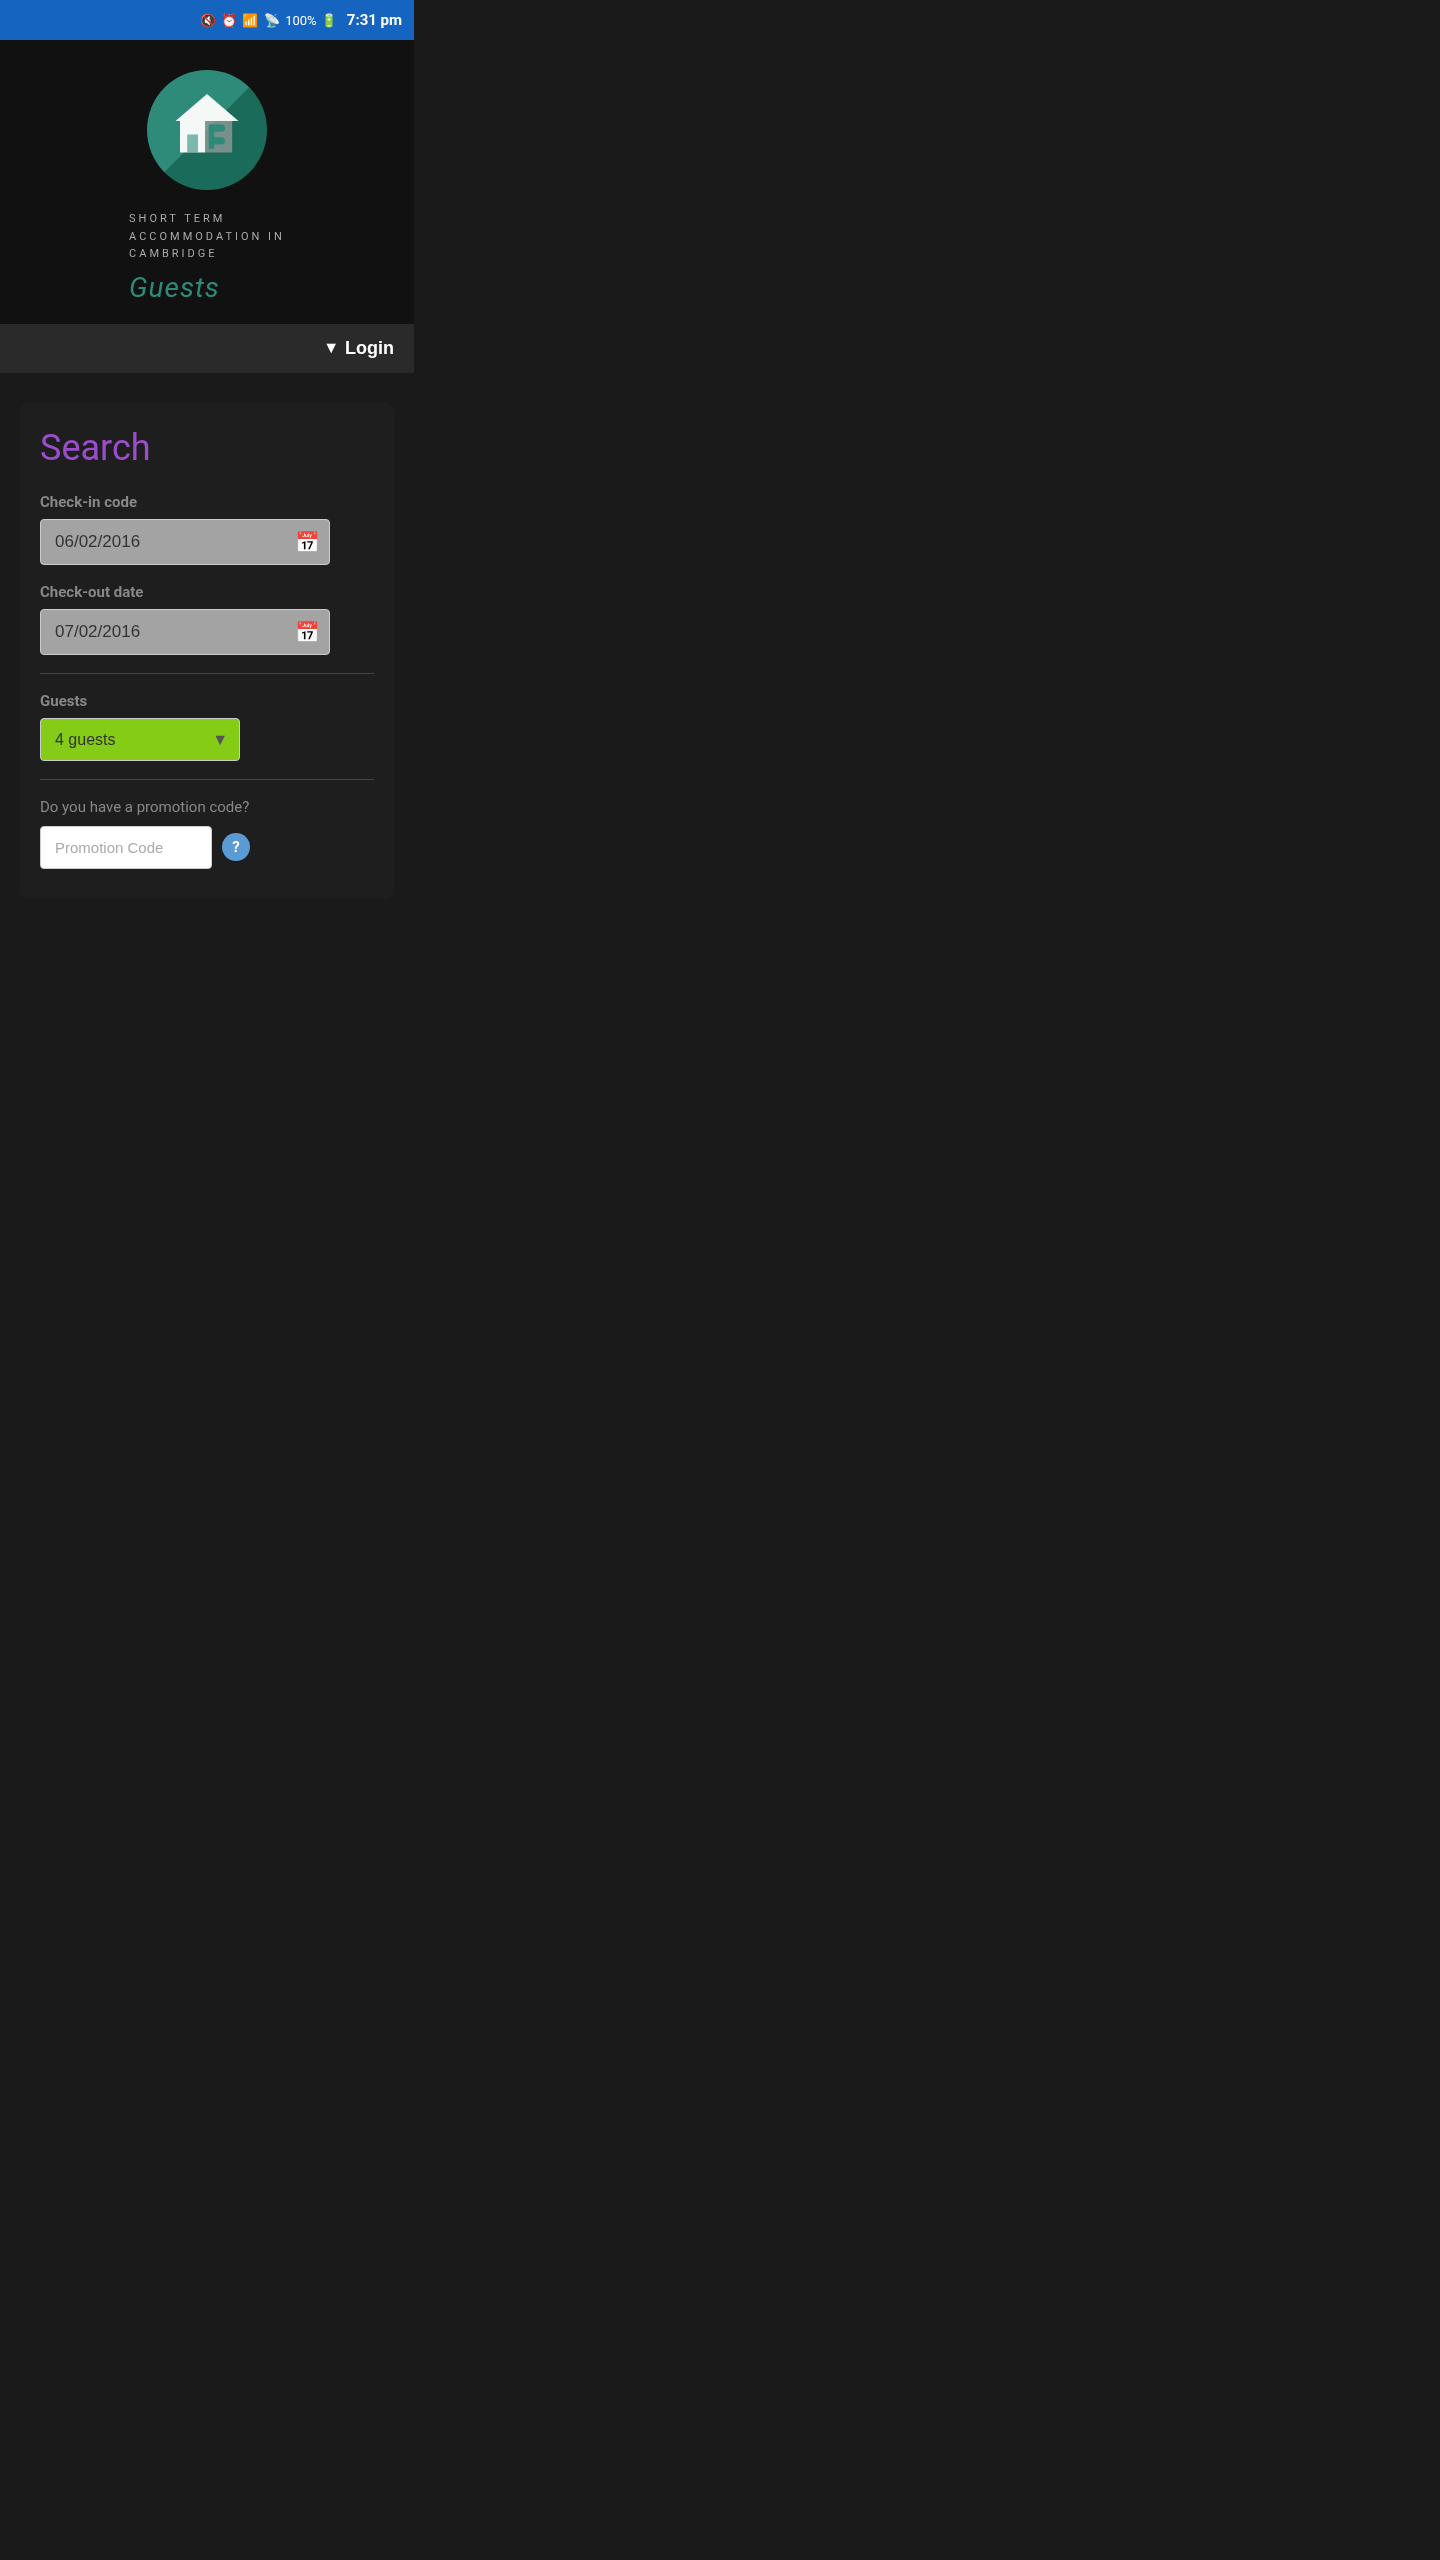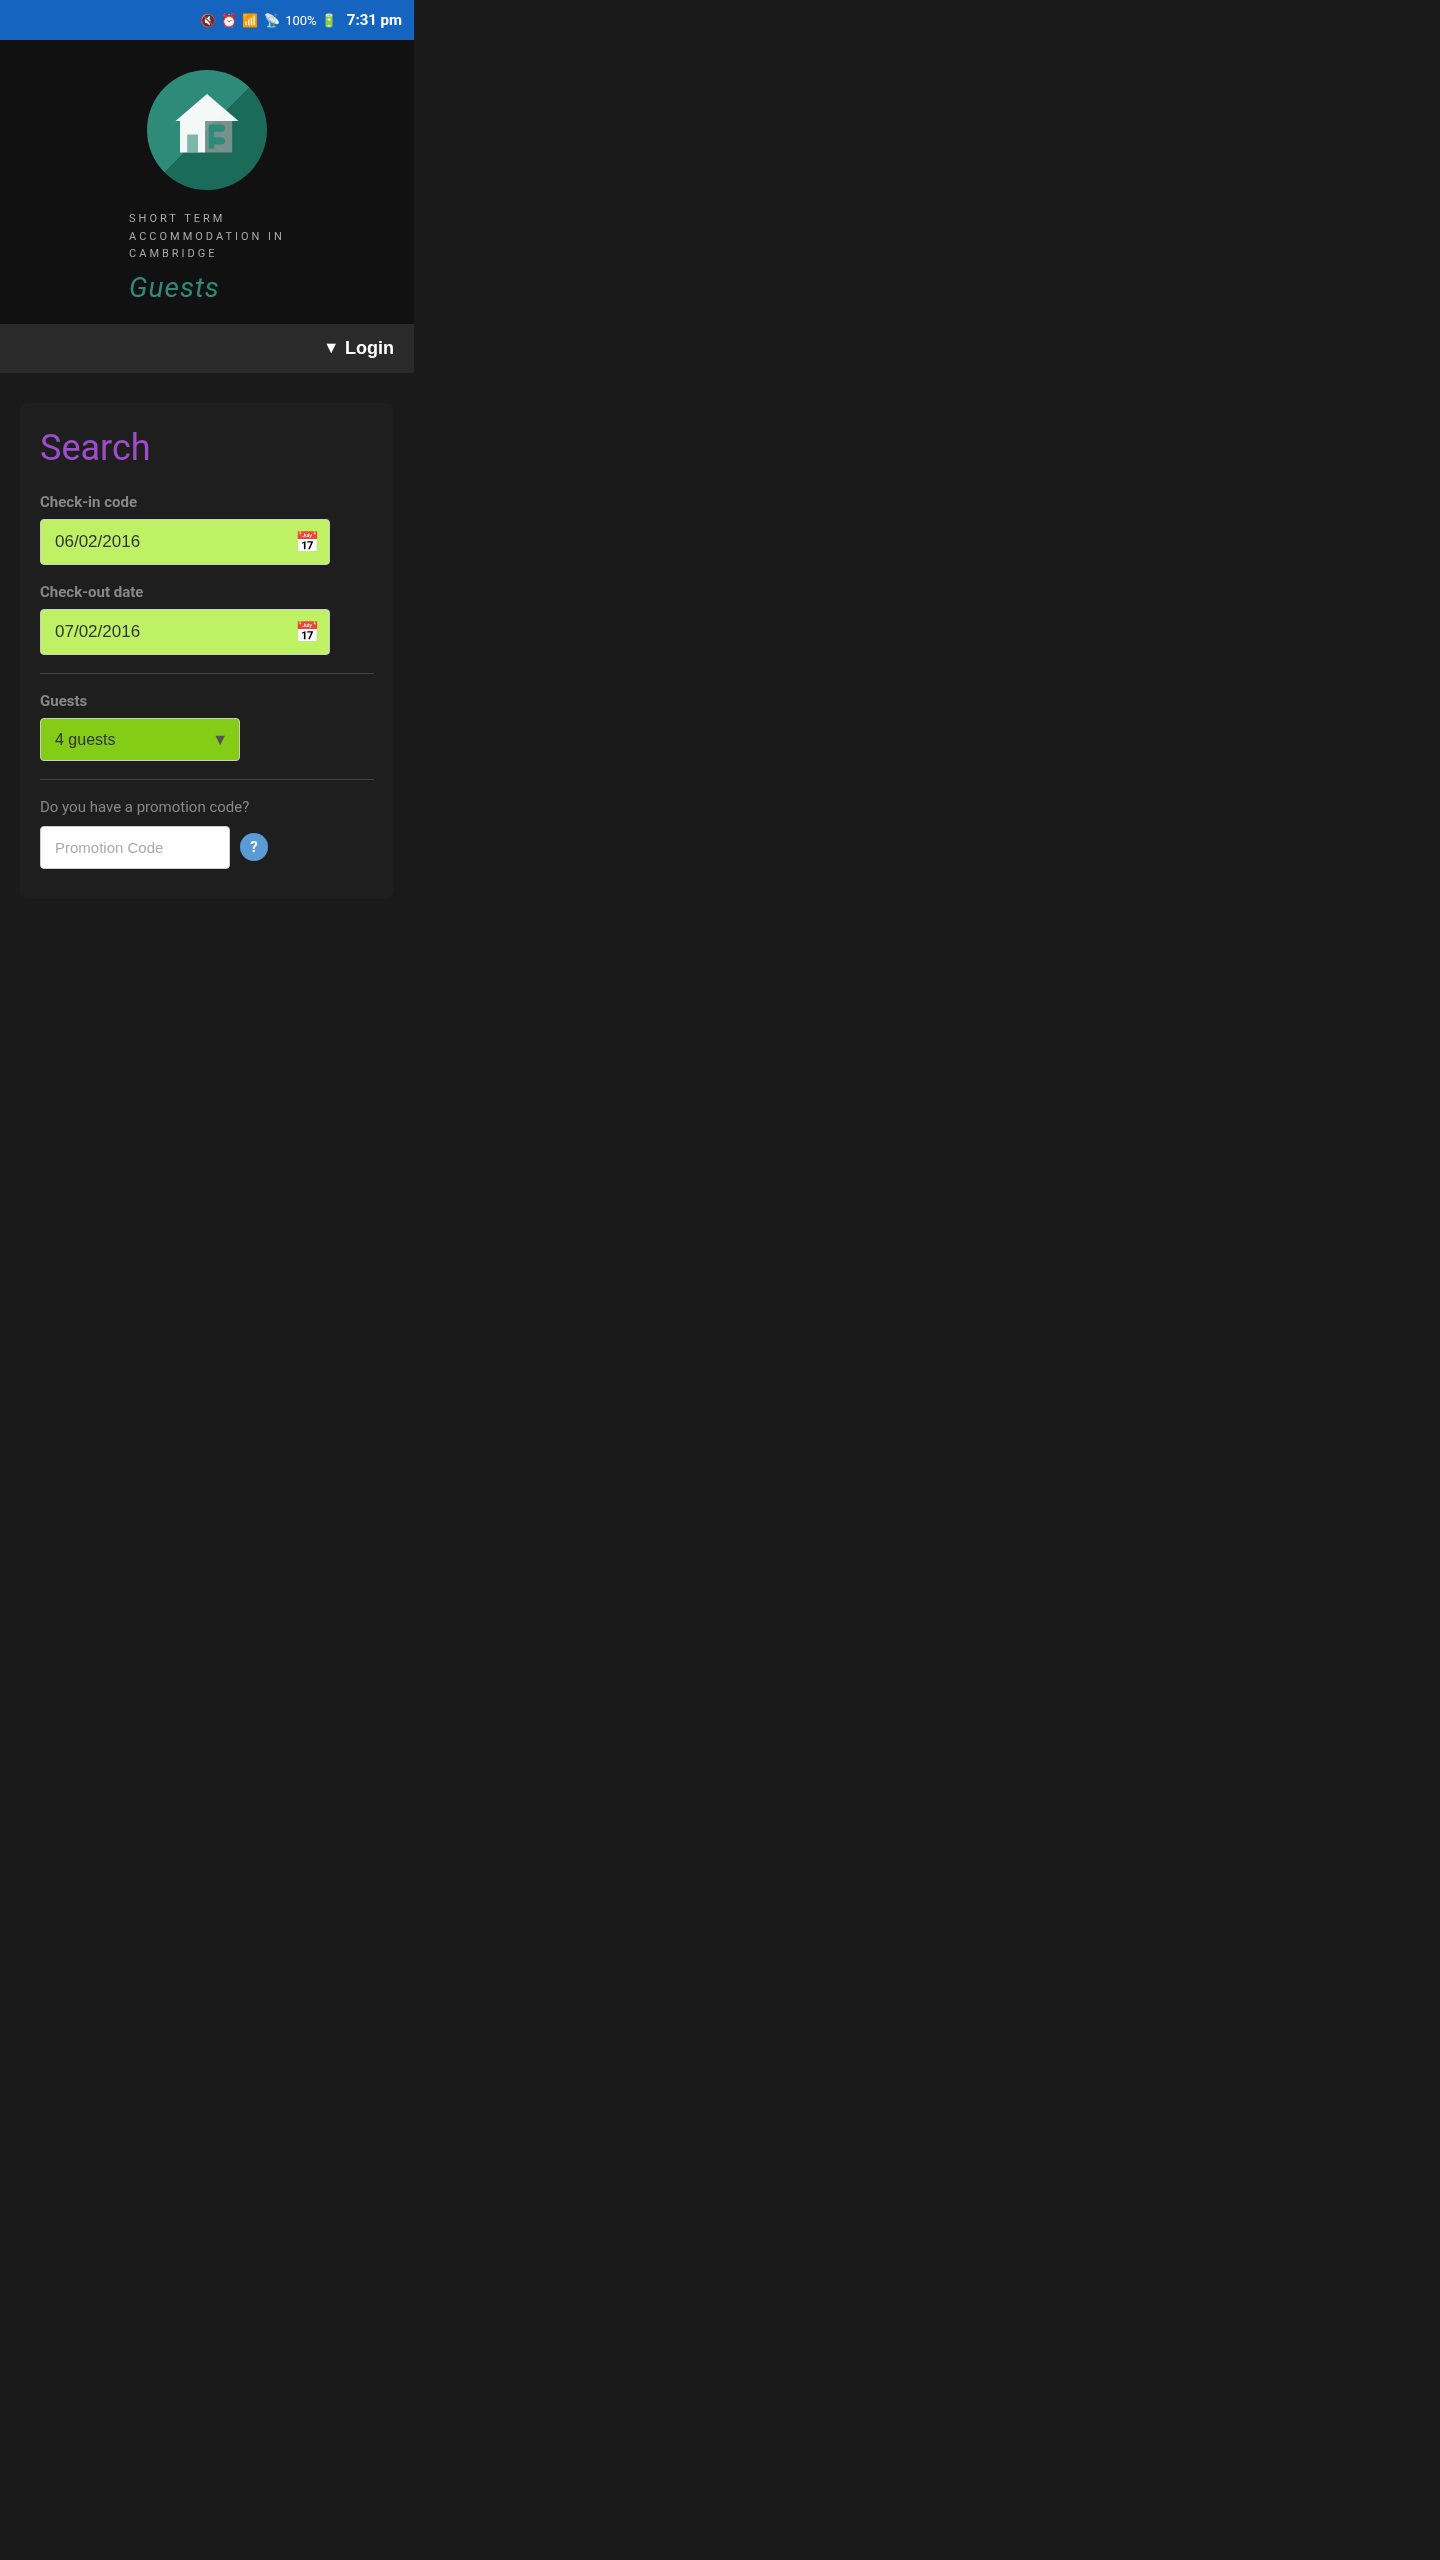--- a/index.html
+++ b/index.html
@@ -156,21 +156,21 @@
       display: block;
     }
 
     .date-input-wrapper {
       position: relative;
       width: 290px;
     }
 
     .date-input {
       width: 100%;
-      background: #bef264;
+      background: #a3a3a3;
       border: 1px solid #cccccc;
       border-radius: 4px;
       padding: 12px 44px 12px 14px;
       font-size: 17px;
       color: #333333;
       outline: none;
     }
 
     .calendar-icon {
       position: absolute;
@@ -234,21 +234,21 @@
       margin-bottom: 10px;
     }
 
     .promo-input-row {
       display: flex;
       align-items: center;
       gap: 10px;
     }
 
     .promo-input {
-      width: 190px;
+      width: 172px;
       background: white;
       border: 1px solid #cccccc;
       border-radius: 4px;
       padding: 12px 14px;
       font-size: 15px;
       color: #999999;
       outline: none;
     }
 
     .promo-input::placeholder {

